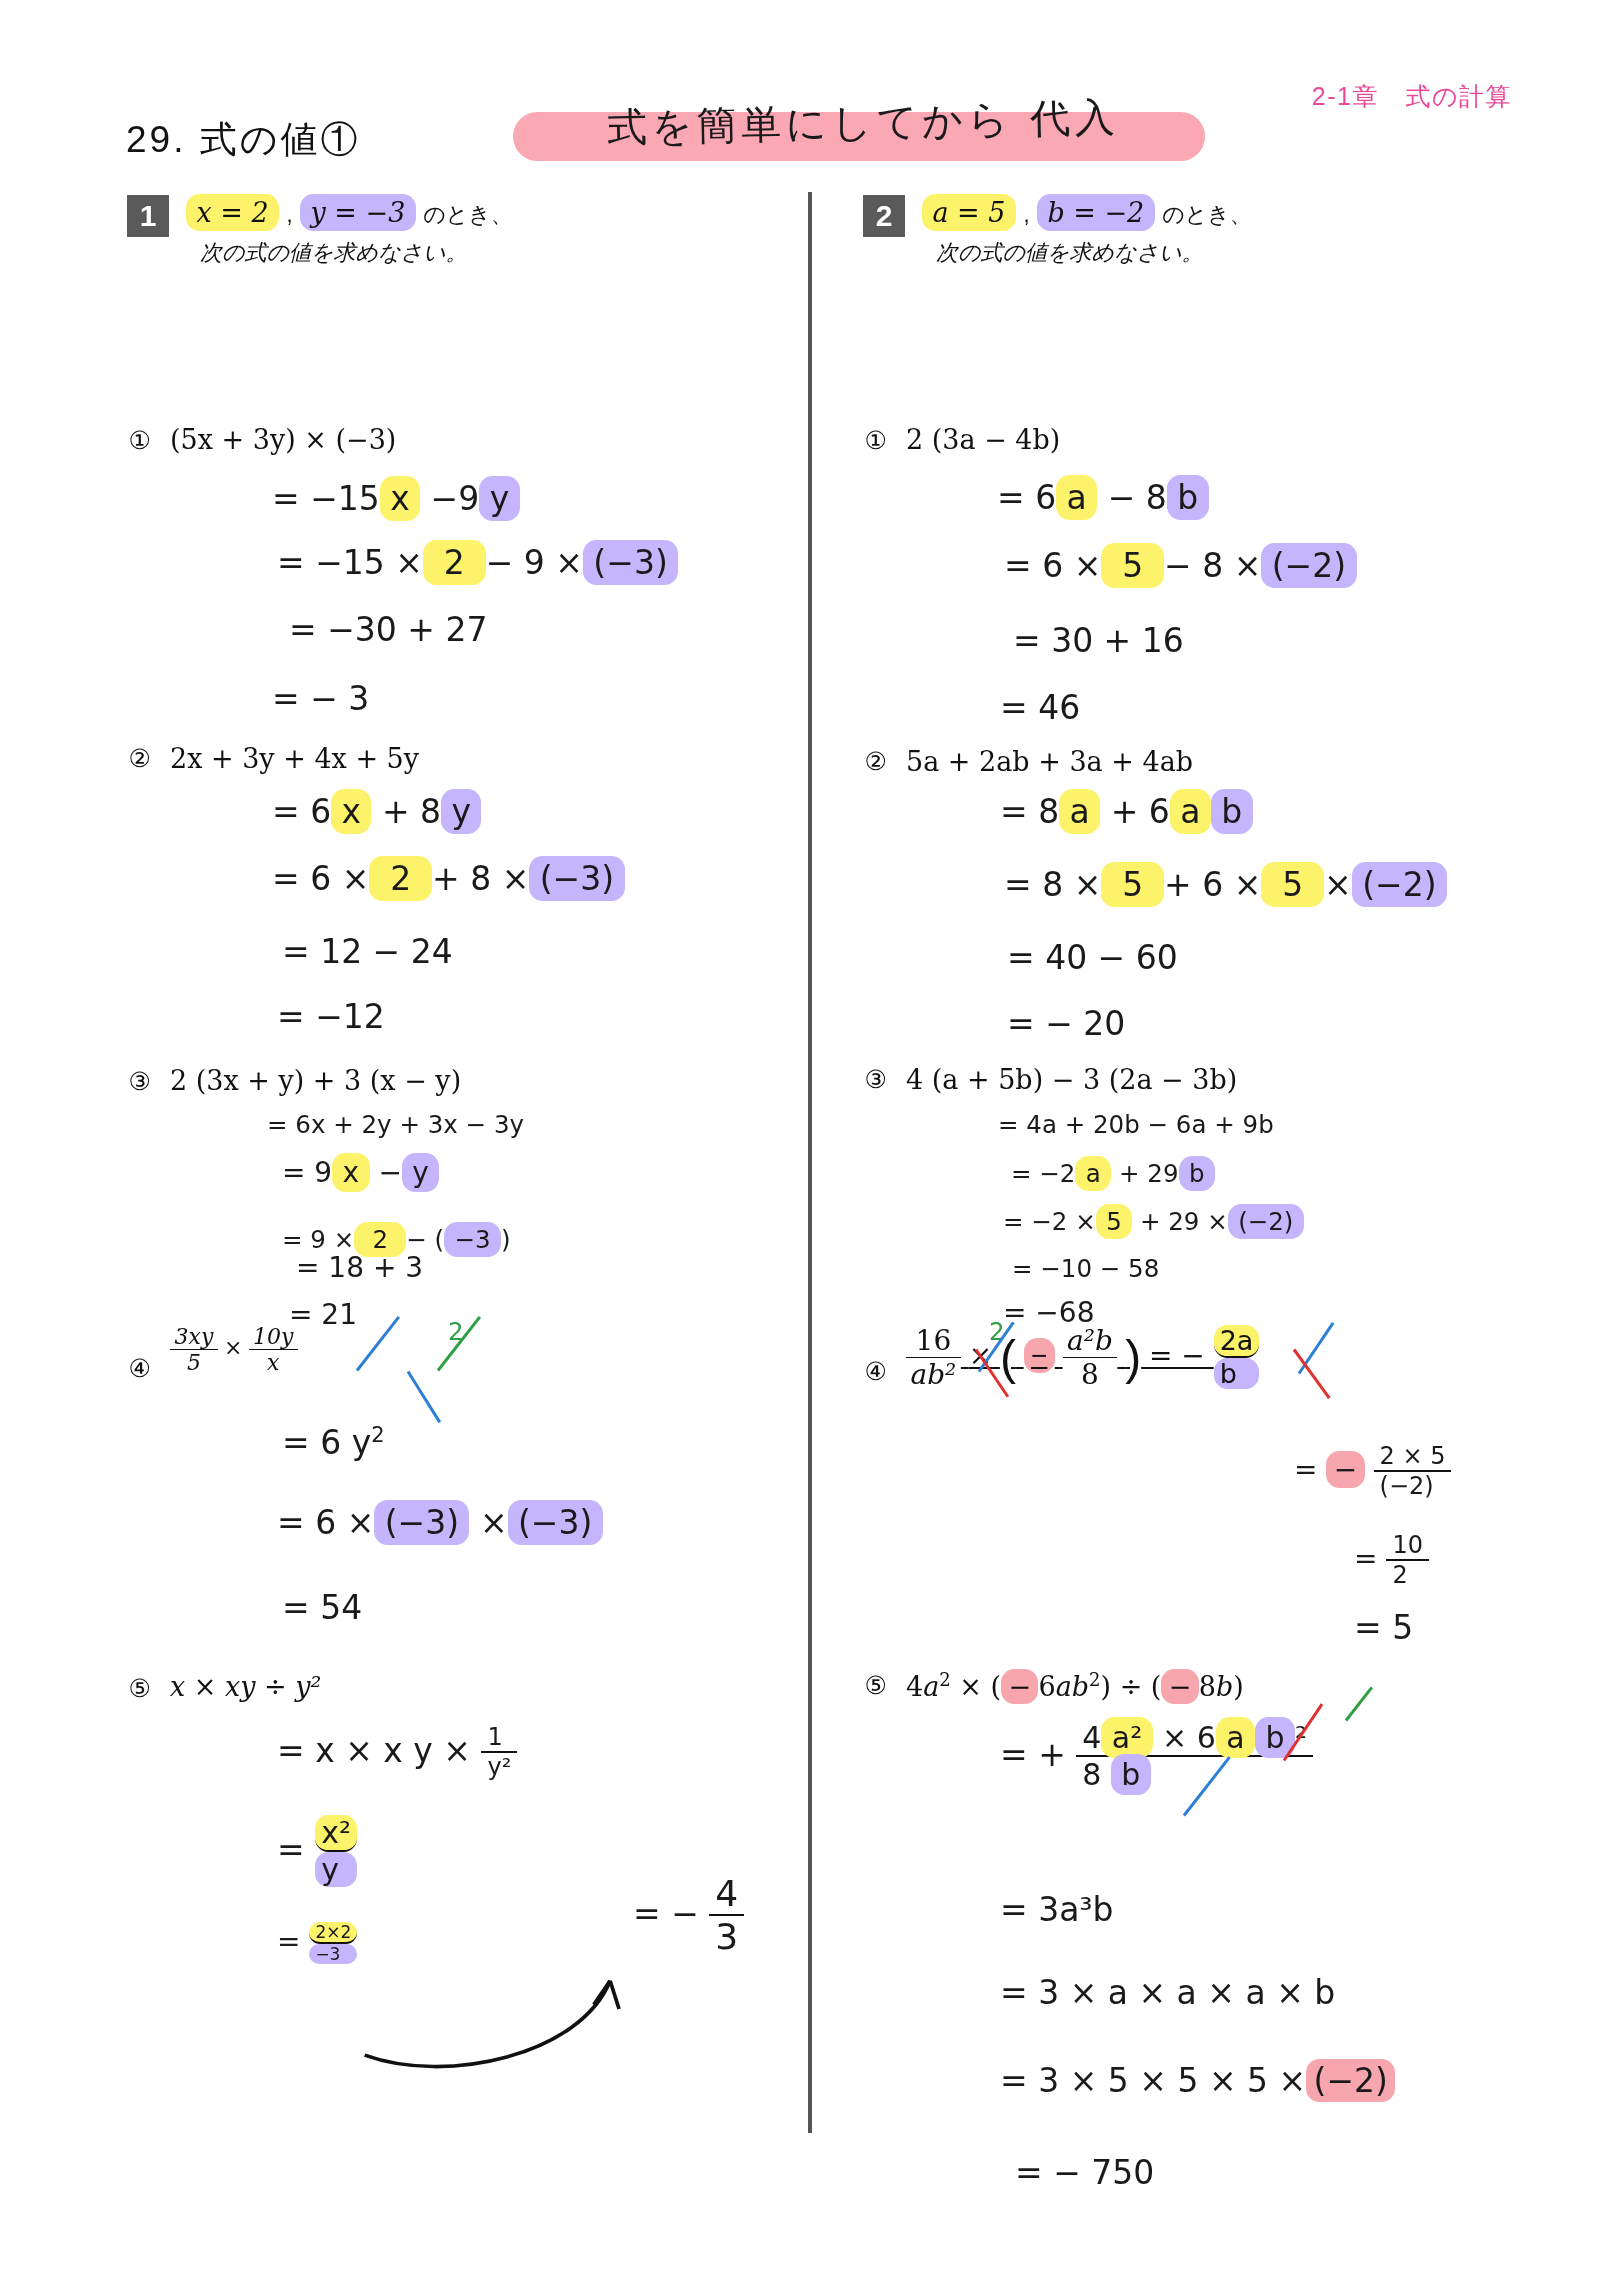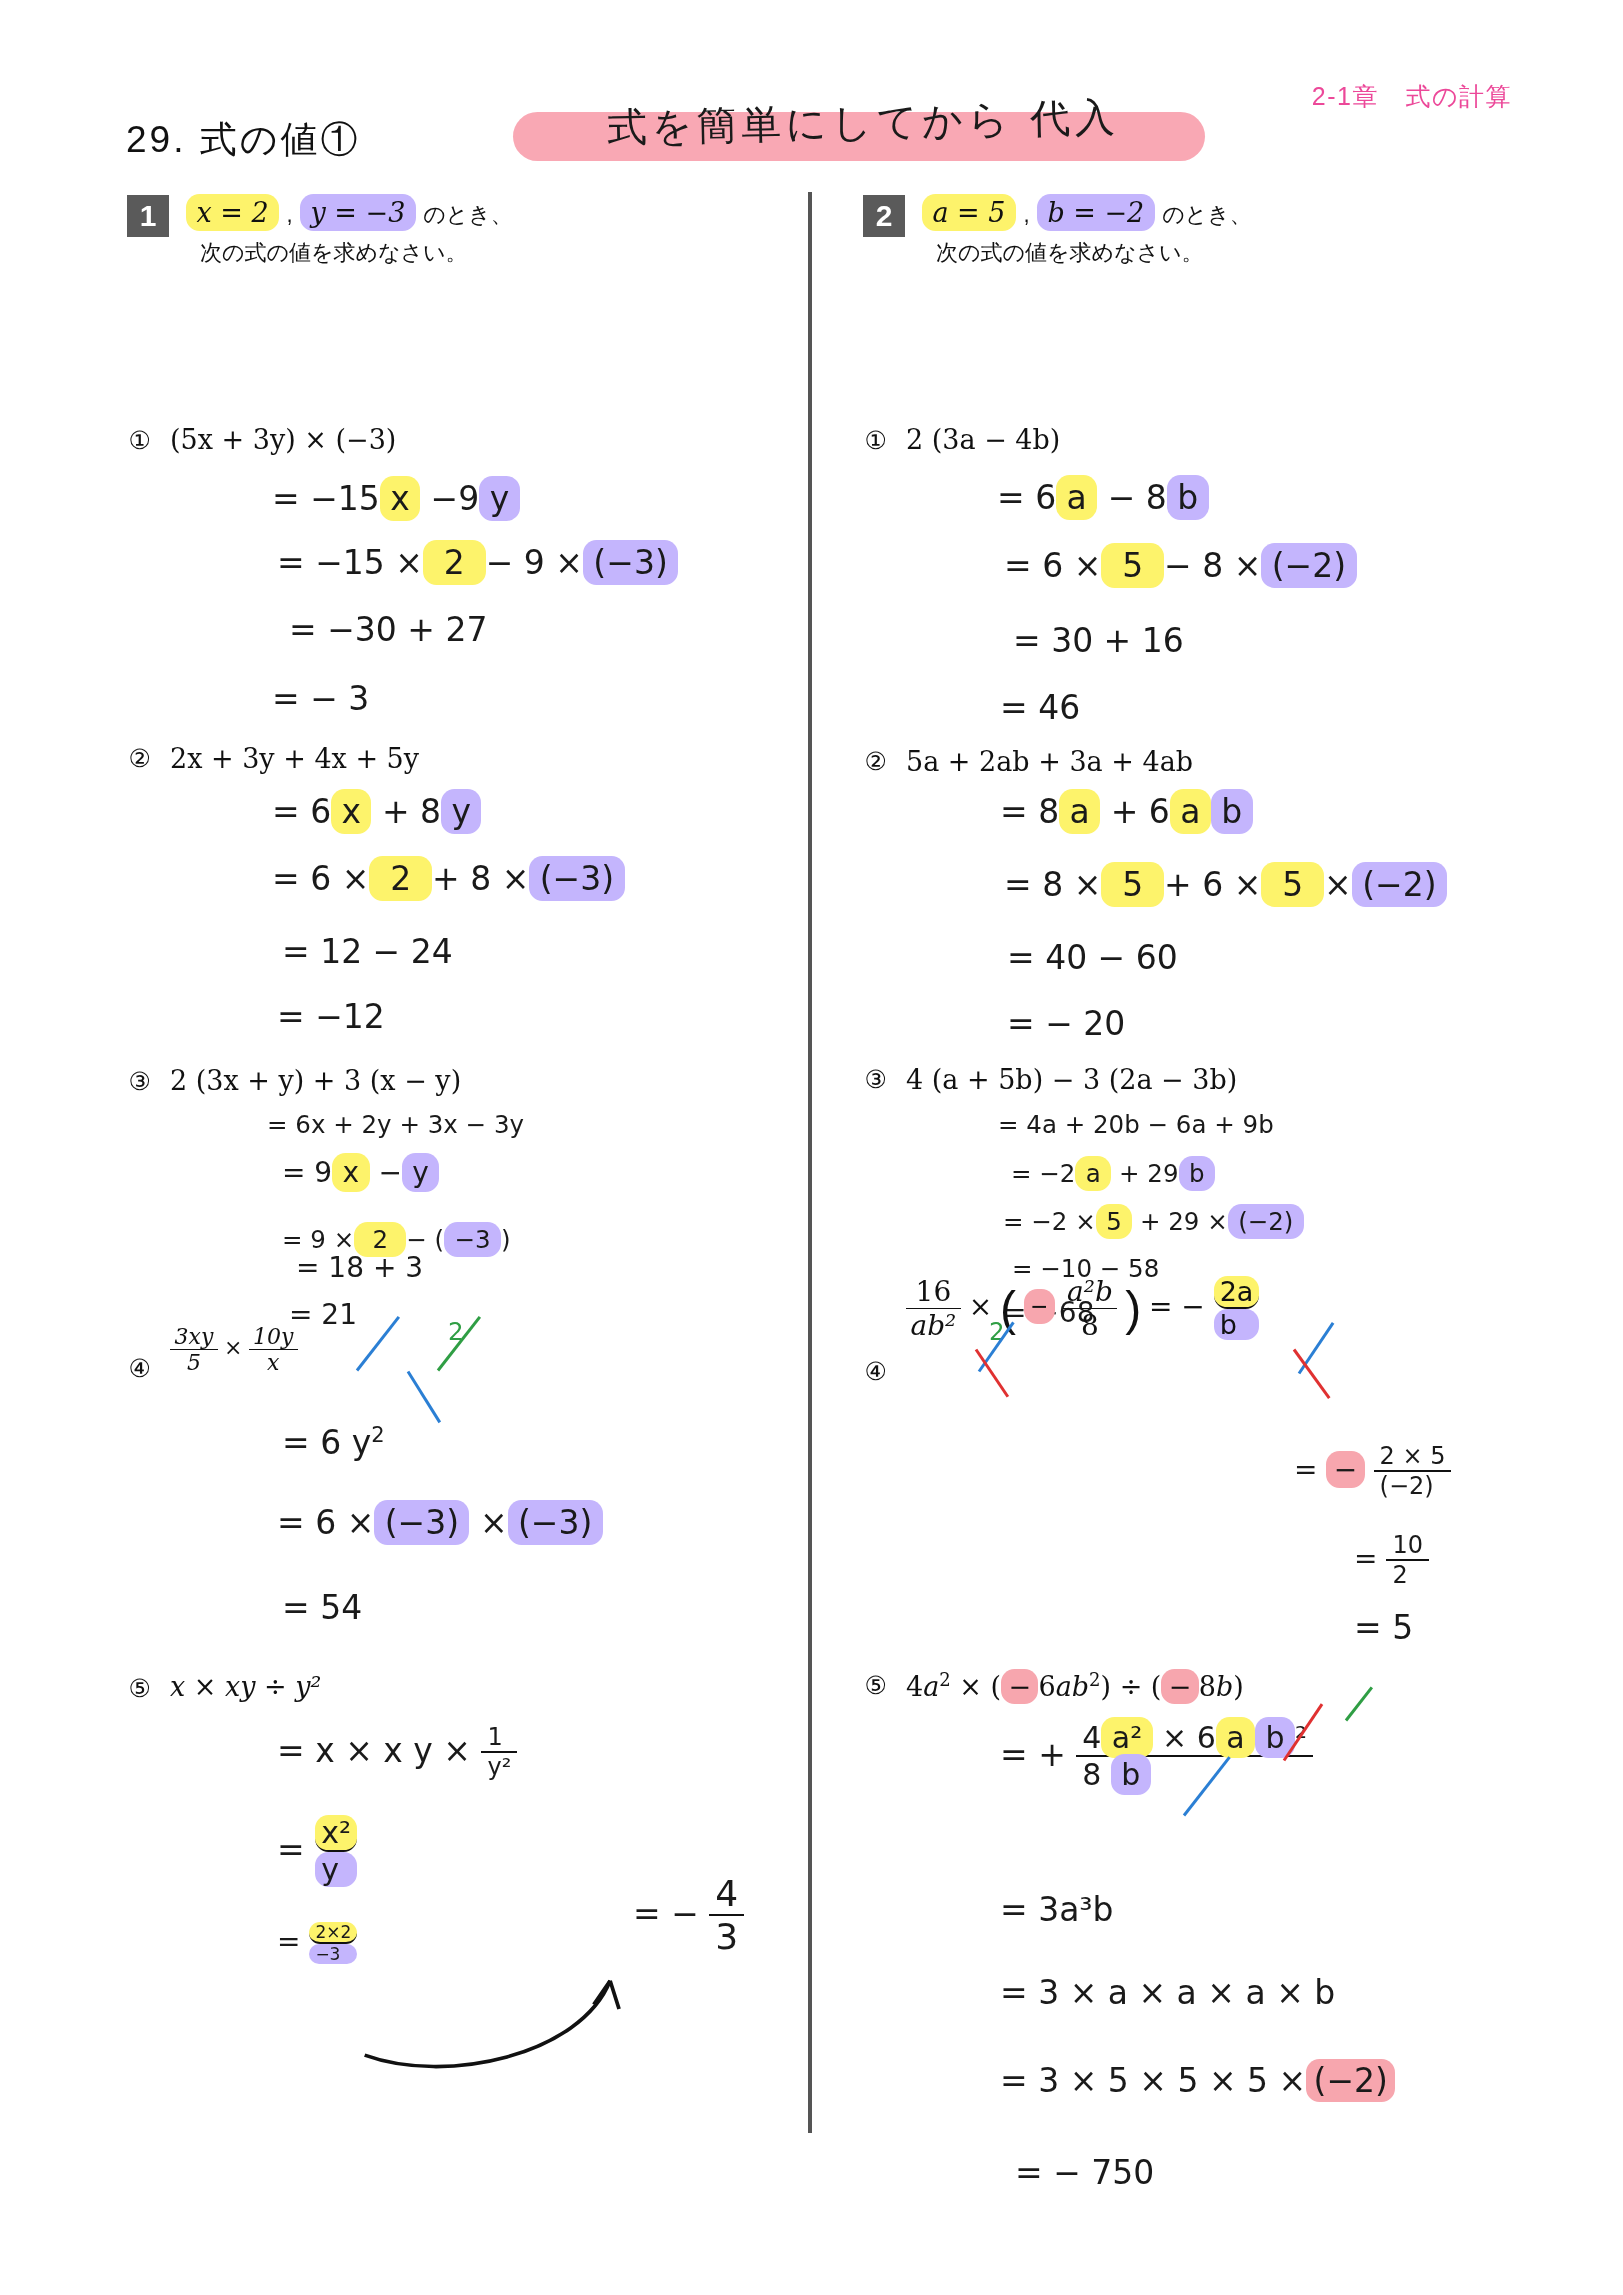--- a/index.html
+++ b/index.html
@@ -116,20 +116,21 @@
     border-radius: 13.4px;
     padding: 2.2px 7.4px;
   }
   .mathit { font-family: "DejaVu Serif", serif; font-style: italic; }
   .given .jp { font-size: 22px; font-style: normal; font-family: "Liberation Sans", sans-serif;}
   .sub-inst {
     position: absolute;
     left: 88px;
     top: 43px;
     font-size: 22px;
+    font-style: italic;
   }
 
   
   .item { position: relative; }
   .item-label {
     position: absolute;
     left: 16.4px;
     font-size: 25px;
   }
   .item-expr {
@@ -347,21 +348,21 @@
       </div>
       <div class="hand hs3" style="top:930px; left:155px">
         = −2 ×<span class="hl-y">5</span> + 29 ×<span class="hl-g">(−2)</span>
       </div>
       <div class="hand hs3" style="top:977px; left:164px">= −10 − 58</div>
       <div class="hand hs2" style="top:1019px; left:155px">= −68</div>
     </div>
 
     <div class="item">
       <div class="item-label" style="top:1080px">④</div>
-      <div style="position:absolute; left:58px; top:998px; font-size:28px;">
+      <div style="position:absolute; left:58px; top:1047px; font-size:28px;text-decoration:underline;">
         <span class="frac">
           <span class="top">16</span>
           <span class="bot mathit">ab²</span>
         </span>
         <span style="font-family:'DejaVu Serif',serif;">×</span>
         <span style="font-size:48px; vertical-align:middle;">(</span>
         <span class="hl-p">−</span>
         <span class="frac">
           <span class="top mathit">a²b</span>
           <span class="bot">8</span>

